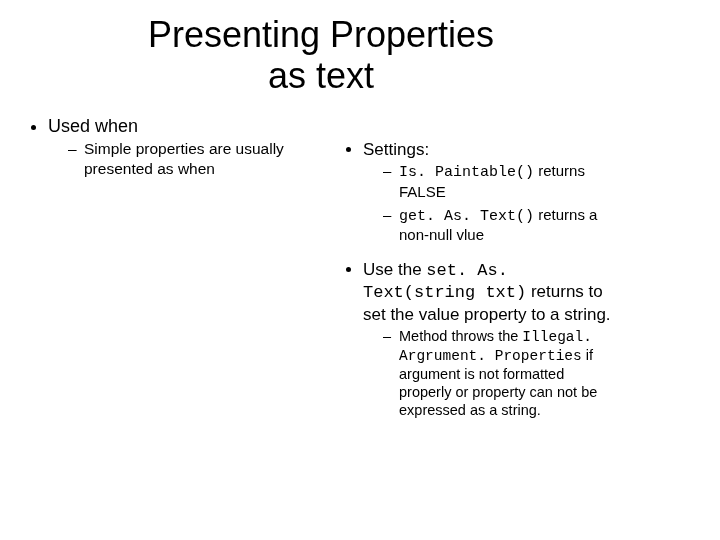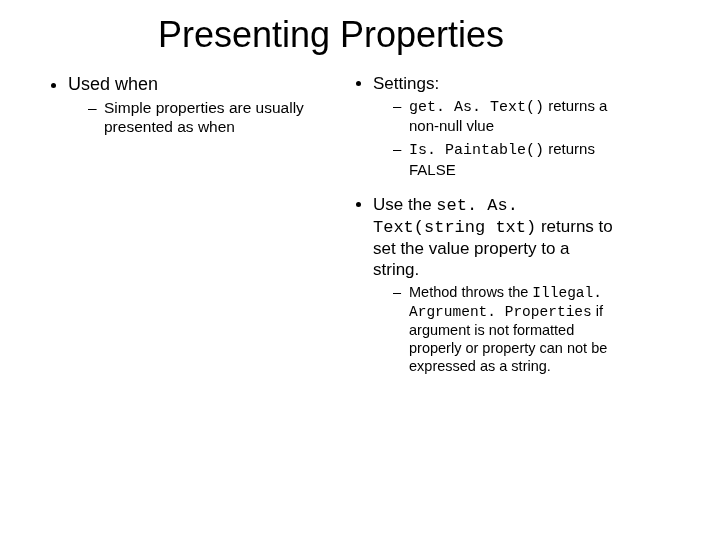--- a/index.html
+++ b/index.html
@@ -8,40 +8,41 @@
     width: 720px;
     height: 540px;
     background: #fff;
     font-family: Arial, Helvetica, sans-serif;
     color: #000;
   }
   .slide {
     box-sizing: border-box;
     width: 648px;
     height: 540px;
-    padding: 10px 30px 20px 44px;
+    padding: 10px 30px 20px 24px;
   }
   .title {
     text-align: center;
     font-size: 36px;
     line-height: 1.15;
     margin: 4px 0 18px 0;
     font-weight: 400;
   }
   .cols {
     display: flex;
     gap: 36px;
   }
   .col {
     flex: 1 1 0;
     font-size: 18px;
     line-height: 1.25;
   }
   .col-right {
     font-size: 17px;
+    margin-top: 24px;
   }
   ul.b1 {
     list-style: disc;
     margin: 0;
     padding-left: 24px;
   }
   ul.b1 > li {
     margin-bottom: 10px;
   }
   ul.b2 {
@@ -73,20 +74,21 @@
     font-family: "Courier New", Courier, monospace;
   }
 </style>
 </head>
 <body>
 
 <div class="slide">
 
   <h1 class="title">
     <span>Presenting Properties</span><br>
+    <span>as text</span>
   </h1>
 
   <div class="cols">
 
     <div class="col">
       <ul class="b1">
         <li>
           <span>Used when</span>
           <ul class="b2 sub2">
             <li>
@@ -97,24 +99,24 @@
       </ul>
     </div>
 
     <div class="col col-right">
       <ul class="b1">
 
         <li>
           <span>Settings:</span>
           <ul class="b2 sub2r">
             <li>
-              <span class="mono">get. As. Text()</span><span> returns a non-null vlue</span>
+              <span class="mono">Is. Paintable()</span><span> returns FALSE</span>
             </li>
             <li>
-              <span class="mono">Is. Paintable()</span><span> returns FALSE</span>
+              <span class="mono">get. As. Text()</span><span> returns a non-null vlue</span>
             </li>
           </ul>
         </li>
 
         <li style="margin-top:14px;">
           <span>Use the </span><span class="mono">set. As. Text(string txt)</span><span> returns to set the value property to a string.</span>
           <ul class="b2 sub3r">
             <li>
               <span>Method throws the </span><span class="mono">Illegal. Argrument. Properties</span><span> if argument is not formatted properly or property can not be expressed as a string.</span>
             </li>

